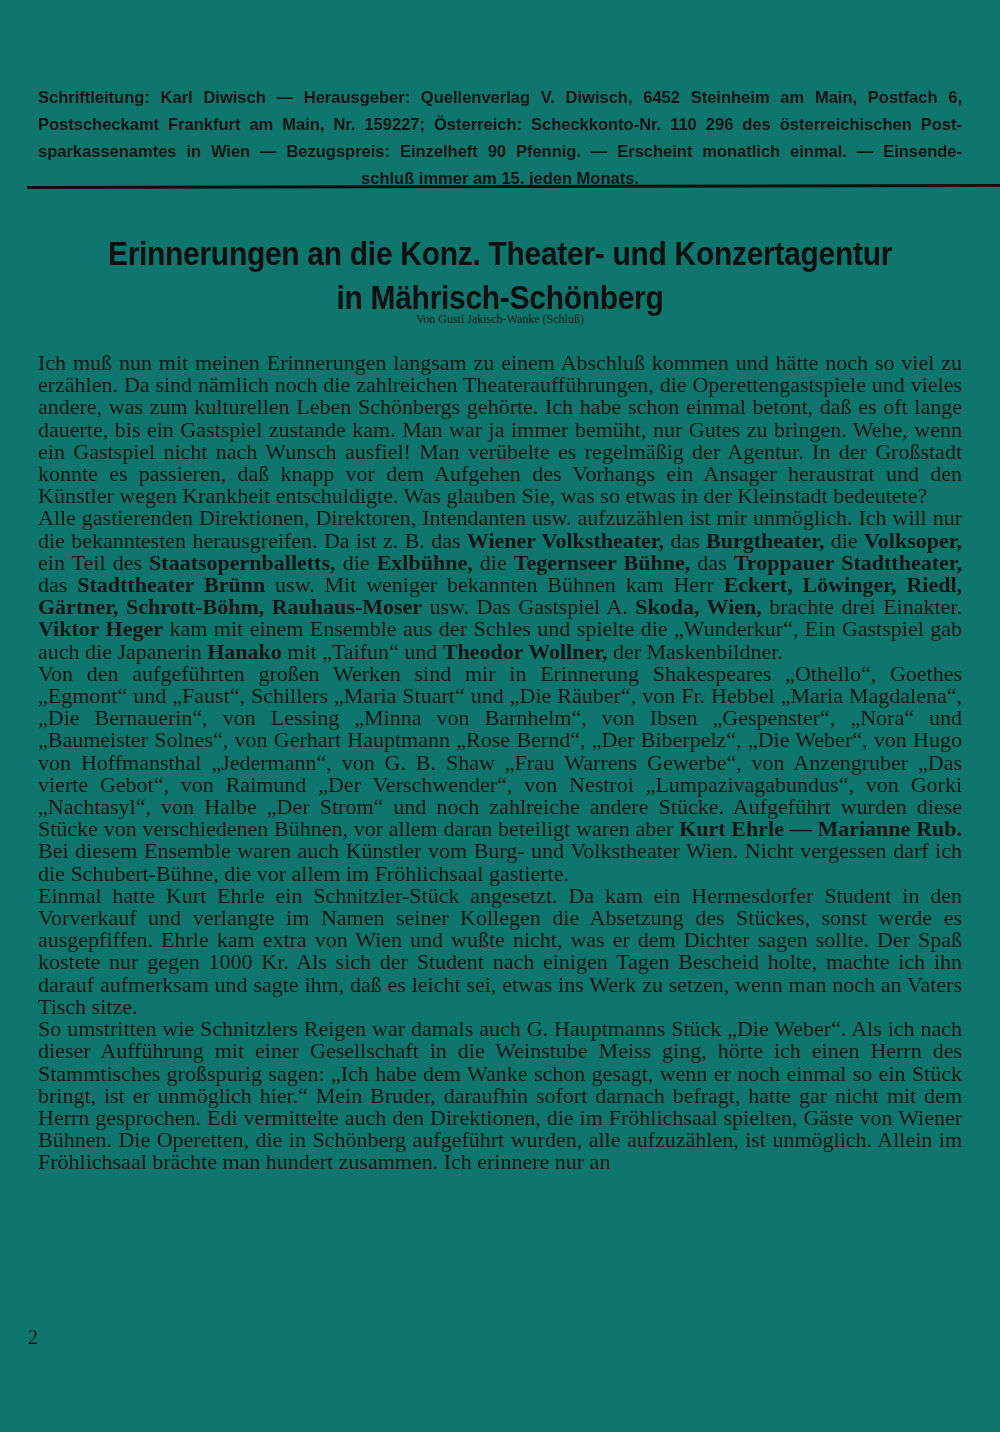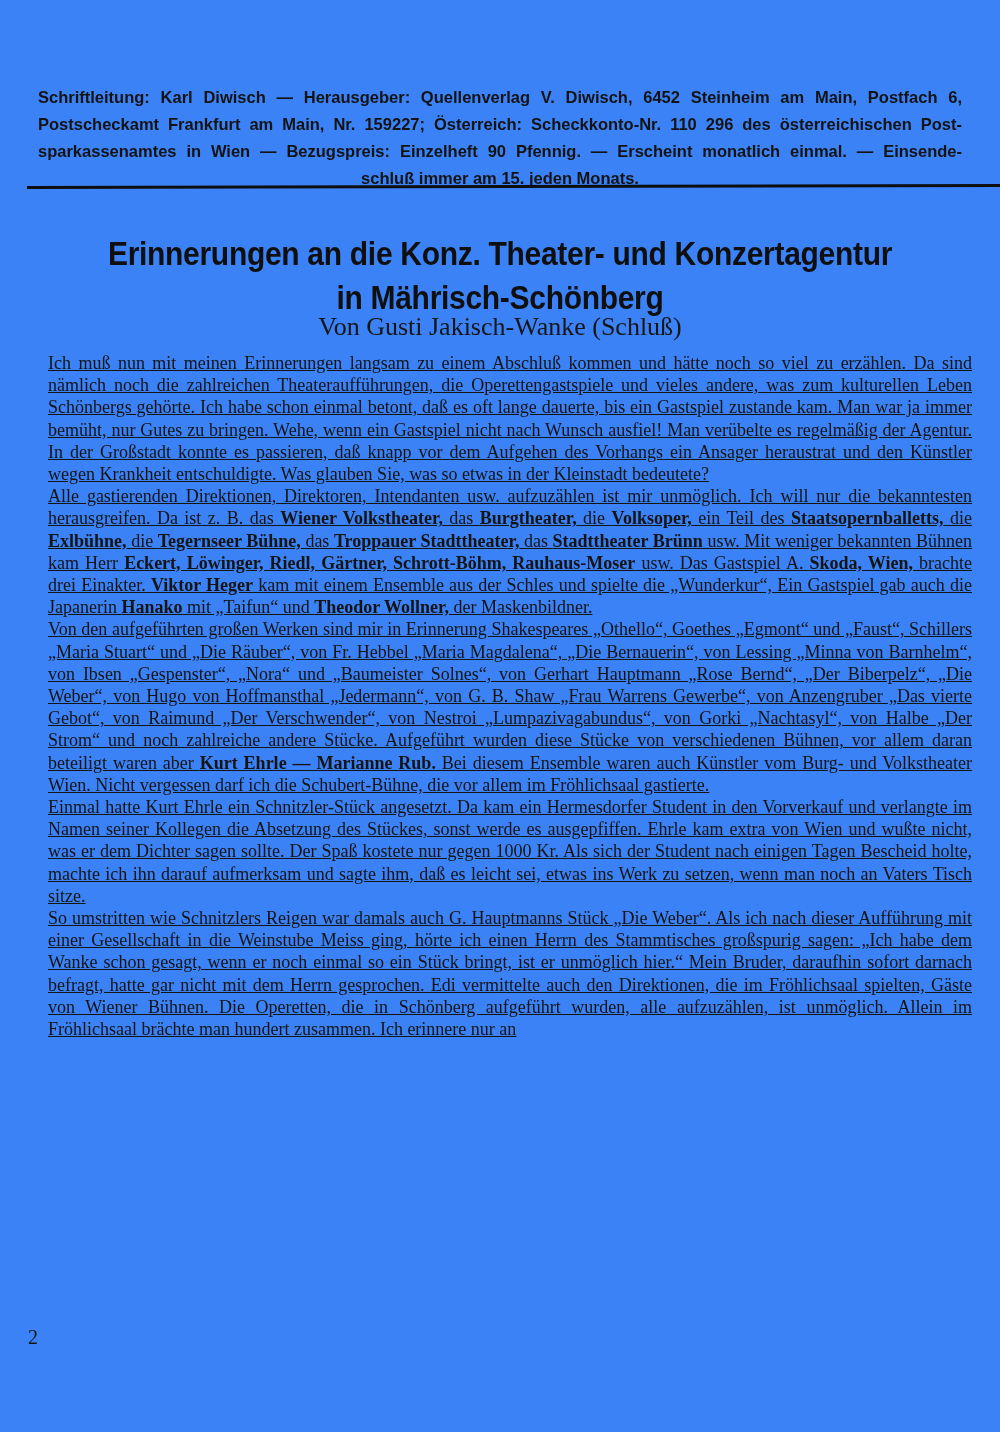--- a/index.html
+++ b/index.html
@@ -1,21 +1,21 @@
 <!DOCTYPE html>
 <html lang="de"><head>
 <meta charset="utf-8">
 <style>
   html, body { margin: 0; padding: 0; background: #e8e8e6; }
   .page {
     position: relative;
     width: 1000px;
     height: 1432px;
     margin: 0 auto;
-    background: #3b82f6;
+    background: #0f766e;
     color: #141414;
     overflow: hidden;
   }
   .masthead {
     position: absolute;
     top: 84px; left: 38px; width: 924px;
     font-family: "Liberation Sans", sans-serif;
     font-weight: bold;
     font-size: 16.5px;
     line-height: 27px;
@@ -40,33 +40,32 @@
     letter-spacing: -0.3px;
     color: #0f0f0f;
     transform: scaleY(1.12);
     transform-origin: top center;
   }
   .byline {
     position: absolute;
     top: 312px; left: 38px; width: 924px;
     text-align: center;
     font-family: "Liberation Serif", serif;
-    font-size: 26px;
+    font-size: 12px;
     color: #161616;
   }
   .body-text {
     position: absolute;
-    top: 352px; left: 48px; width: 924px;
+    top: 352px; left: 38px; width: 924px;
     font-family: "Liberation Serif", serif;
-    font-size: 18px;
+    font-size: 22px;
     line-height: 22.2px;
     text-align: justify;
     color: #141414;
     hyphens: auto;
-    text-decoration: underline;
     -webkit-hyphens: auto;
   }
   .body-text p { margin: 0; }
   .body-text .b { font-weight: bold; }
   .page-number {
     position: absolute;
     top: 1326px; left: 28px;
     font-family: "Liberation Serif", serif;
     font-size: 20px;
     color: #141414;

